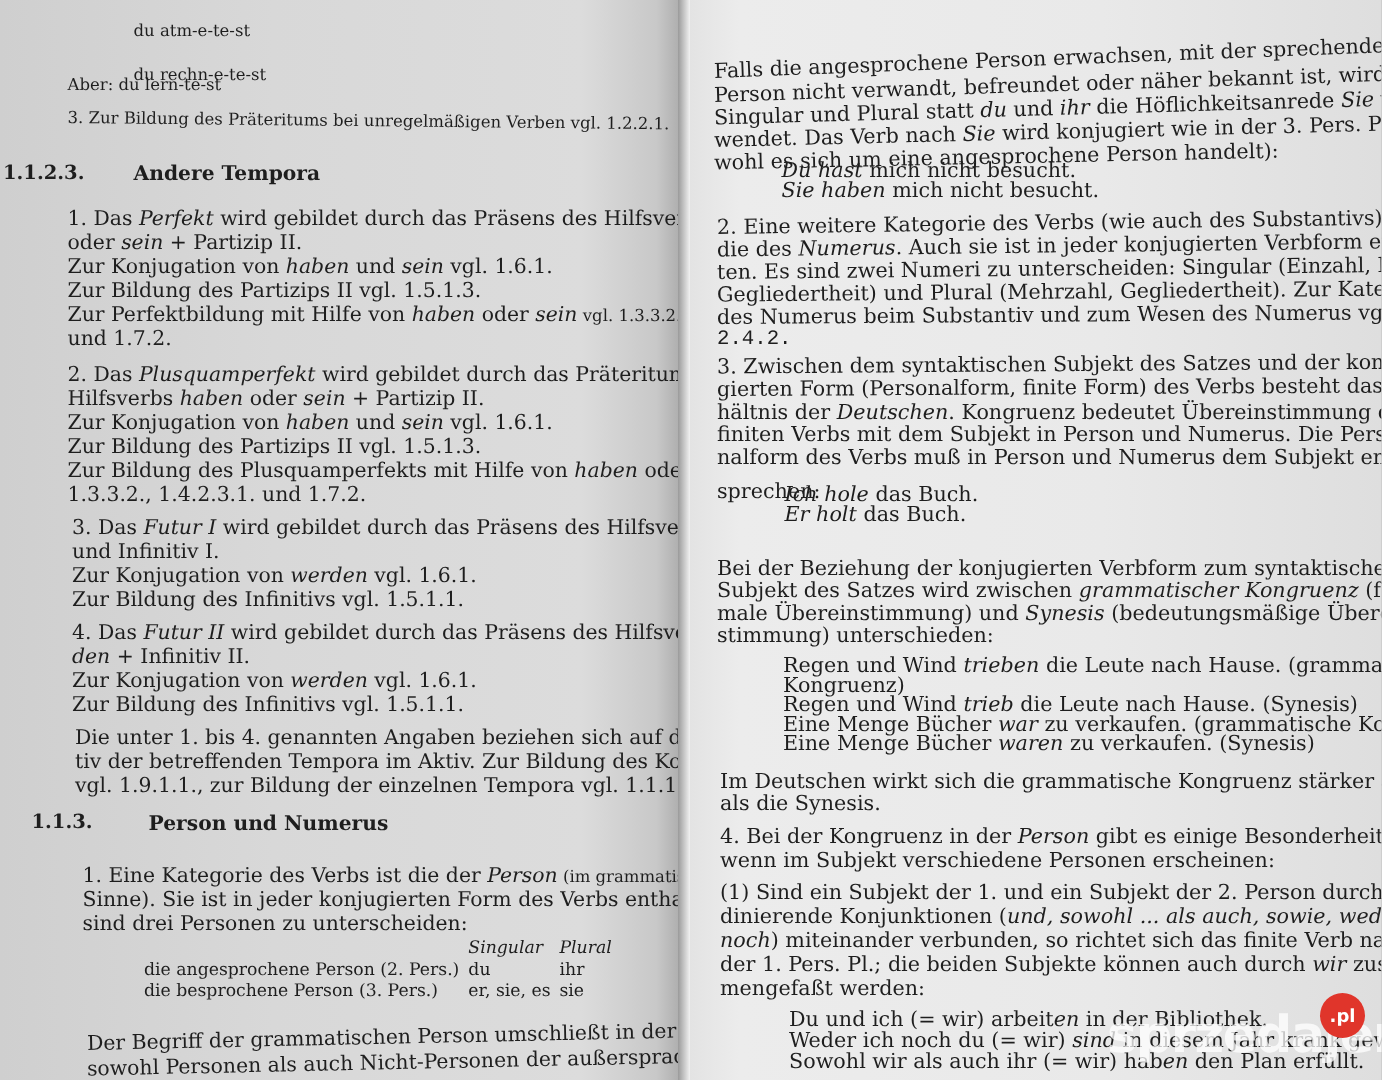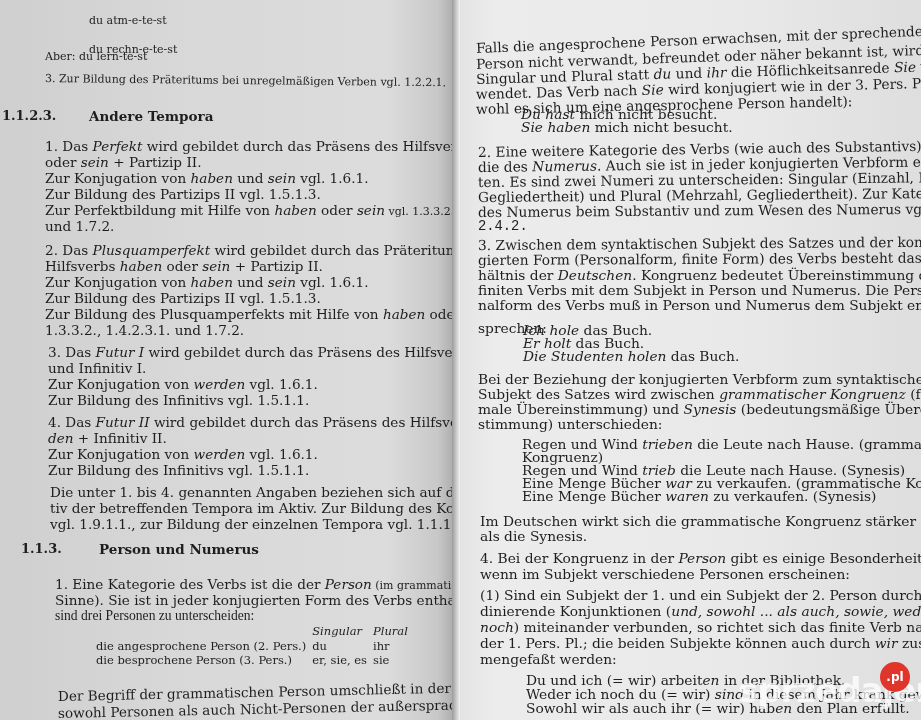--- a/index.html
+++ b/index.html
@@ -81,21 +81,21 @@
 
   <div class="ln" style="left:50px;top:484px;">Die unter 1. bis 4. genannten Angaben beziehen sich auf den Indika-</div>
   <div class="ln" style="left:50px;top:500px;">tiv der betreffenden Tempora im Aktiv. Zur Bildung des Konjunktivs</div>
   <div class="ln" style="left:50px;top:516px;">vgl. 1.9.1.1., zur Bildung der einzelnen Tempora vgl. 1.1.1. und 1.1.2.</div>
 
   <div class="ln heading-num" style="left:21px;top:541px;">1.1.3.</div>
   <div class="ln heading-title" style="left:99px;top:541px;">Person und Numerus</div>
 
   <div class="ln" style="left:55px;top:576px;"><span>1. Eine Kategorie des Verbs ist die der </span><span class="it">Person</span><span class="sm"> (im grammatischen</span></div>
   <div class="ln" style="left:55px;top:592px;">Sinne). Sie ist in jeder konjugierten Form des Verbs enthalten. Es</div>
-  <div class="ln" style="left:55px;top:608px;font-family:Liberation Serif, serif;">sind drei Personen zu unterscheiden:</div>
+  <div class="ln" style="left:55px;top:608px;">sind drei Personen zu unterscheiden:</div>
 
   <table class="tbl" style="left:96px;top:624px;border-collapse:collapse;">
     <tbody>
         <tr>
       <td></td>
       <td class="hdr">Singular</td>
       <td class="hdr">Plural</td>
     </tr>
     <tr>
       <td>die angesprochene Person (2. Pers.)</td>
@@ -133,21 +133,20 @@
 
   <div class="ln" style="left:22px;top:237px;transform:rotate(-0.4deg);transform-origin:left;">3. Zwischen dem syntaktischen Subjekt des Satzes und der konju-</div>
   <div class="ln" style="left:22px;top:252px;transform:rotate(-0.3deg);transform-origin:left;">gierten Form (Personalform, finite Form) des Verbs besteht das Ver-</div>
   <div class="ln" style="left:22px;top:267px;"><span>hältnis der </span><span class="it">Deutschen</span><span>. Kongruenz bedeutet Übereinstimmung des</span></div>
   <div class="ln" style="left:22px;top:282px;">finiten Verbs mit dem Subjekt in Person und Numerus. Die Perso-</div>
   <div class="ln" style="left:22px;top:297px;">nalform des Verbs muß in Person und Numerus dem Subjekt ent-</div>
   <div class="ln" style="left:22px;top:320px;text-align:center;">sprechen:</div>
 
   <div class="ln sm" style="left:67px;top:324px;"><span class="it">Ich</span><span class="it"> hole</span><span> das Buch.</span></div>
   <div class="ln sm" style="left:67px;top:337px;"><span class="it">Er</span><span class="it"> holt</span><span> das Buch.</span></div>
-  <div class="ln sm" style="left:67px;top:350px;"><span class="it">Die Studenten</span><span class="it"> holen</span><span> das Buch.</span></div>
 
   <div class="ln" style="left:22px;top:371px;">Bei der Beziehung der konjugierten Verbform zum syntaktischen</div>
   <div class="ln" style="left:22px;top:386px;"><span>Subjekt des Satzes wird zwischen </span><span class="it">grammatischer Kongruenz</span><span> (for-</span></div>
   <div class="ln" style="left:22px;top:401px;"><span>male Übereinstimmung) und </span><span class="it">Synesis</span><span> (bedeutungsmäßige Überein-</span></div>
   <div class="ln" style="left:22px;top:416px;">stimmung) unterschieden:</div>
 
   <div class="ln sm" style="left:66px;top:438px;"><span>Regen und Wind </span><span class="it">trieben</span><span> die Leute nach Hause.   (grammatische</span></div>
   <div class="ln sm" style="left:66px;top:451px;">Kongruenz)</div>
   <div class="ln sm" style="left:66px;top:464px;"><span>Regen und Wind </span><span class="it">trieb</span><span> die Leute nach Hause.   (Synesis)</span></div>
   <div class="ln sm" style="left:66px;top:477px;"><span>Eine Menge Bücher </span><span class="it">war</span><span> zu verkaufen.   (grammatische Kongruenz)</span></div>

